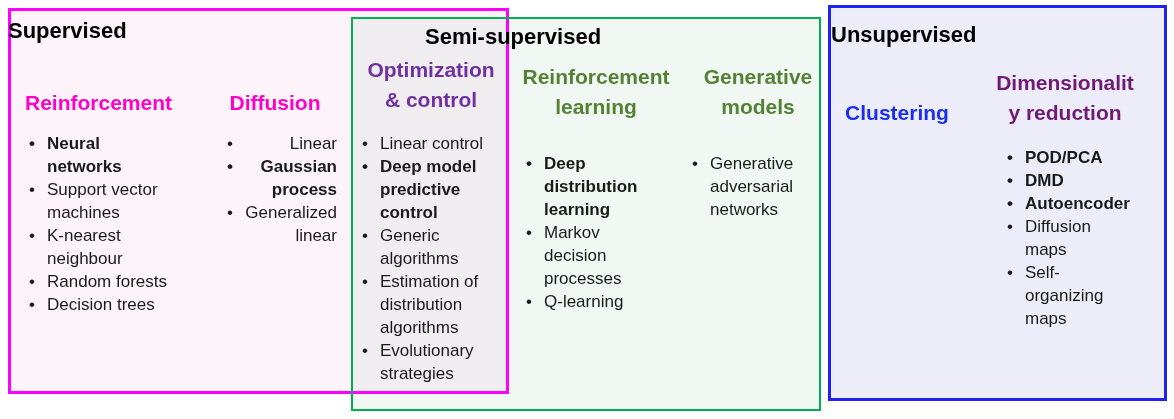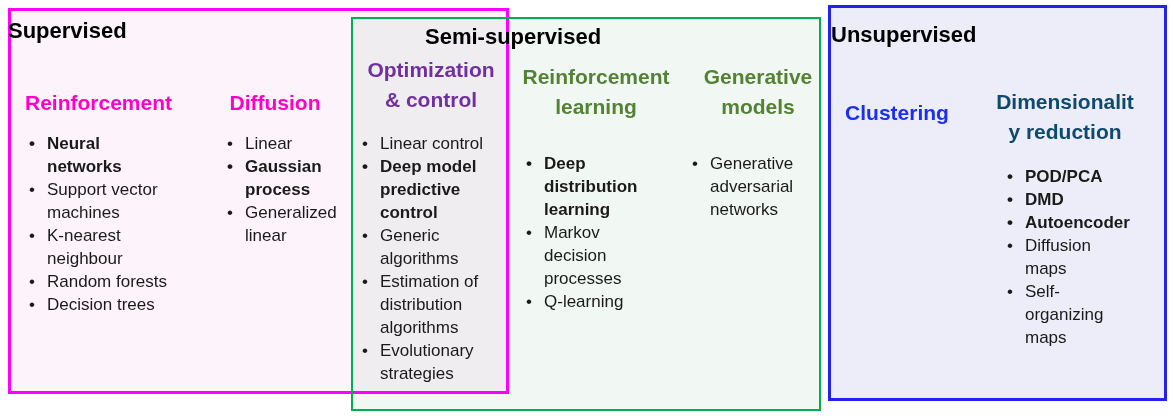--- a/index.html
+++ b/index.html
@@ -31,21 +31,21 @@
   .col li {
     position:relative; padding-left:20px; font-size:17px; line-height:23px;
     white-space:pre-line; color:#1a1a1a;
   }
   .col li::before { content:"\2022"; position:absolute; left:2px; top:0; }
   .col li.b { font-weight:bold; }
 
   .col-classification { left:25px;  top:88px; width:142px; }
   .col-classification ul { margin:14px 0 0 2px; }
   .col-regression     { left:213px; top:88px; width:124px; }
-  .col-regression ul  { margin:14px 0 0 12px; }
+  .col-regression ul  { margin:14px 0 0 12px;text-align:right; }
   .col-optimization   { left:356px; top:55px; width:150px; }
   .col-optimization ul{ margin:17px 0 0 4px; }
   .col-reinforcement  { left:512px; top:62px; width:168px; }
   .col-reinforcement ul{ margin:30px 0 0 12px; }
   .col-generative     { left:688px; top:62px; width:140px; }
   .col-generative ul  { margin:30px 0 0 2px; }
   .col-clustering     { left:835px; top:98px; width:124px; }
   .col-clustering ul  { margin:18px 0 0 5px; }
   .col-dimensionality { left:965px; top:68px; width:200px; }
   .col-dimensionality ul { margin:18px 0 0 40px; width:125px; }
@@ -133,21 +133,21 @@
 adversarial
 networks</li>
     </ul>
   </div>
 
   <div class="abs col col-clustering">
     <div class="hd" style="color: rgb(26, 47, 240);">Clustering</div>
   </div>
 
   <div class="abs col col-dimensionality">
-    <div class="hd" style="color: #0c4a6e; margin-top: 19px;">Dimensionalit
+    <div class="hd" style="color: #701a75;">Dimensionalit
 y reduction</div>
     <ul>
       <li class="b">POD/PCA</li>
       <li class="b">DMD</li>
       <li class="b">Autoencoder</li>
       <li>Diffusion
 maps</li>
       <li>Self-
 organizing
 maps</li>

